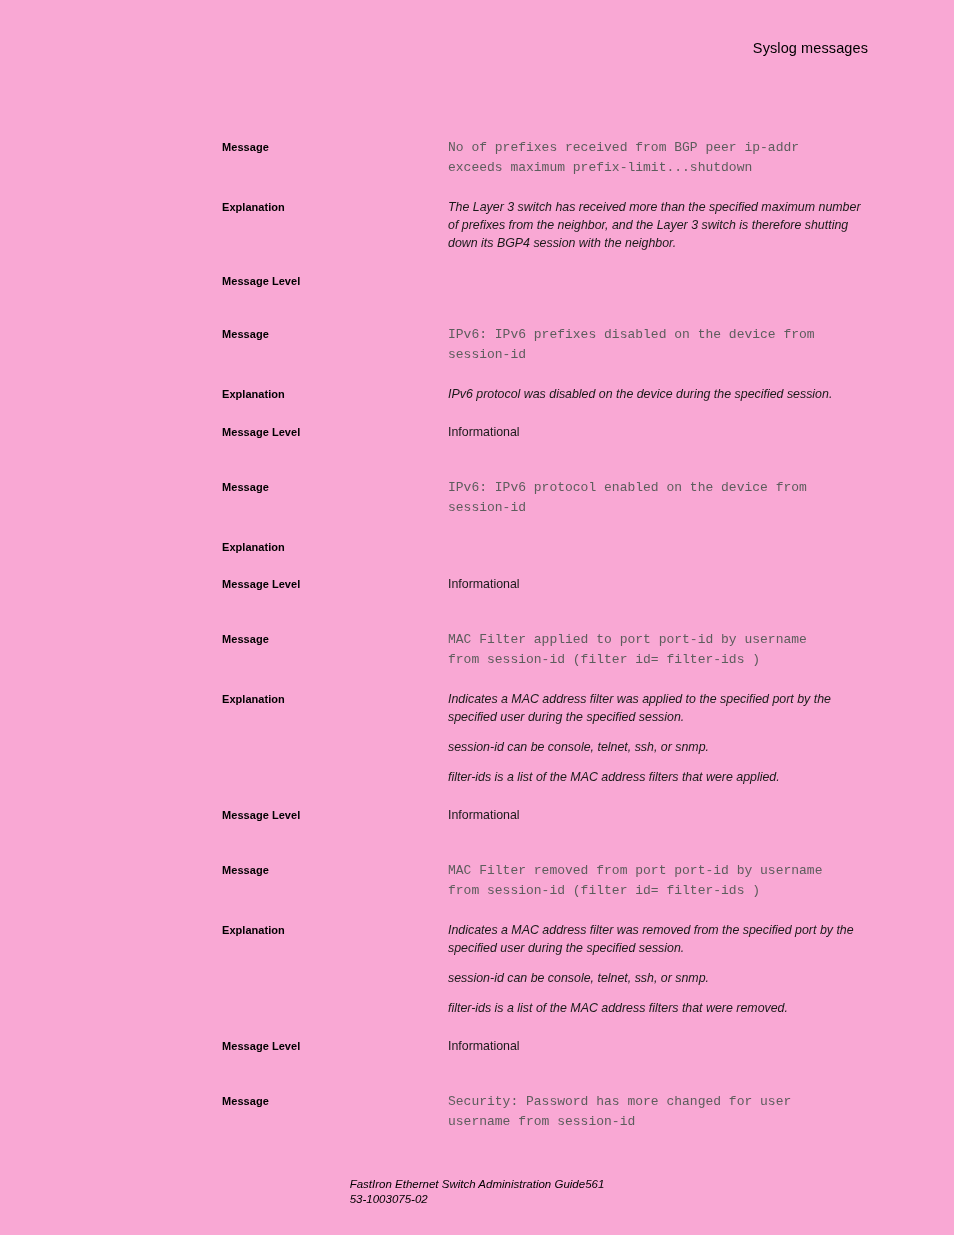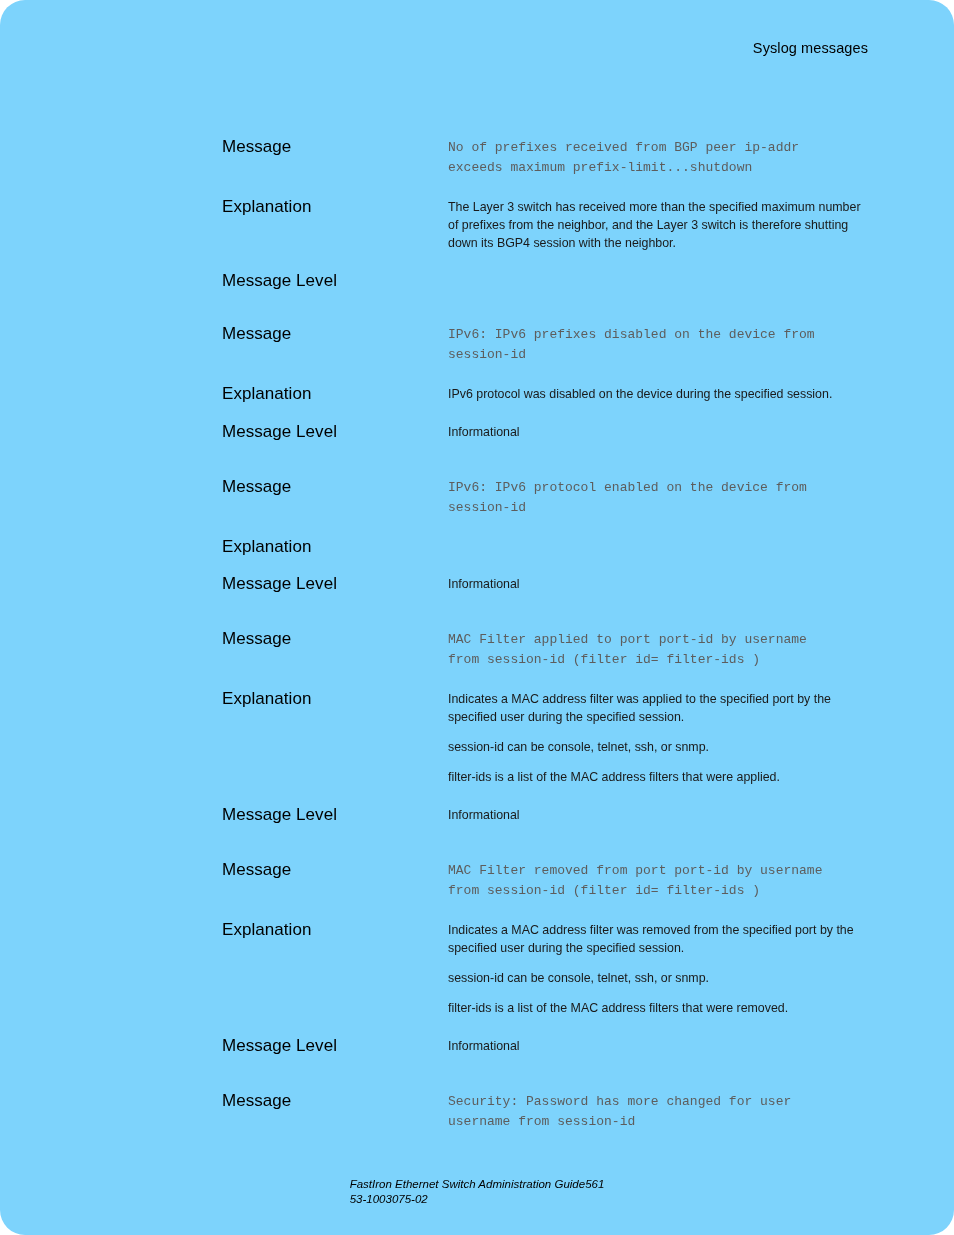--- a/index.html
+++ b/index.html
@@ -4,24 +4,23 @@
 <style>
   html, body {
     margin: 0;
     padding: 0;
     background: #ffffff;
   }
   .page {
     position: relative;
     width: 954px;
     height: 1235px;
-    background: #7dd3fc;
+    background: #f9a8d4;
     font-family: "Liberation Sans", sans-serif;
     overflow: hidden;
-    border-radius: 25px;
   }
 
   
   .running-header {
     position: absolute;
     top: 40px;
     left: 0;
     width: 868px;
     text-align: right;
     font-size: 14.5px;
@@ -49,22 +48,22 @@
     align-items: flex-start;
     margin-bottom: 20px;
   }
   .row:last-child {
     margin-bottom: 0;
   }
 
   .row-label {
     width: 226px;
     flex: 0 0 226px;
-    font-size: 17px;
-    font-weight: normal;
+    font-size: 11px;
+    font-weight: bold;
     color: #000000;
     line-height: 16px;
     padding-top: 1px;
     letter-spacing: .05px;
   }
 
   .row-value {
     flex: 1 1 auto;
     font-size: 12.4px;
     color: #1a1a1a;
@@ -76,20 +75,21 @@
     font-family: "Liberation Mono", "DejaVu Sans Mono", monospace;
     font-size: 13px;
     line-height: 20px;
     color: #5d5d5d;
     white-space: pre-wrap;
   }
 
   .para {
     margin: 0 0 12px 0;
     line-height: 18px;
+    font-style: italic;
   }
   .para:last-child {
     margin-bottom: 0;
   }
 
   
   .footer {
     position: absolute;
     left: 85px;
     right: 85px;

